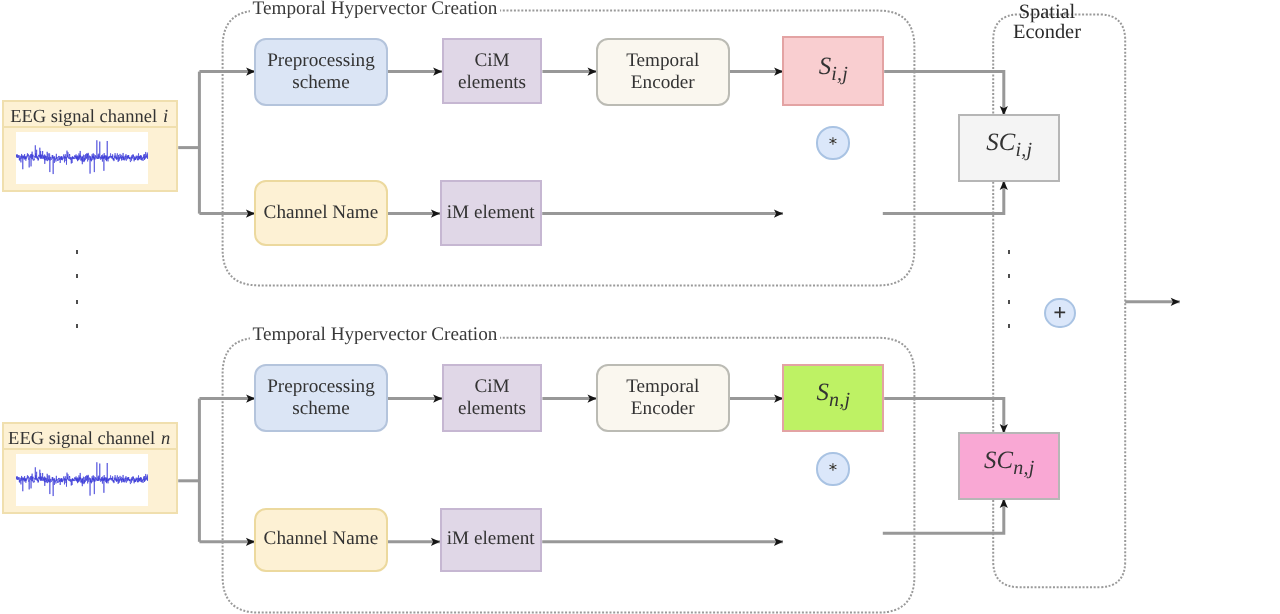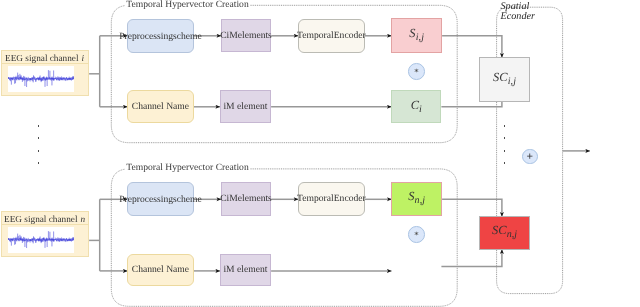--- a/index.html
+++ b/index.html
@@ -1,27 +1,27 @@
 <!DOCTYPE html>
 <html><head>
 <meta charset="utf-8">
 <style>
   html,body{margin:0;padding:0;background:#fff;}
   body{width:640px;height:307px;overflow:hidden;
        font-family:"Liberation Serif","DejaVu Serif",serif;color:#333;
        -webkit-font-smoothing:antialiased;text-rendering:geometricPrecision;}
   #stage{position:relative;width:640px;height:307px;background:#fff;}
   svg#wires{position:absolute;left:0;top:0;width:640px;height:307px;}
-  .node{position:absolute;box-sizing:border-box;display:flex;flex-direction:row;
+  .node{position:absolute;box-sizing:border-box;display:flex;flex-direction:column;
         align-items:center;justify-content:center;text-align:center;line-height:1.15;
         font-size:9.6px;letter-spacing:0.0px;}
   .grp-label{position:absolute;background:#fff;padding:0 1px;font-size:9.6px;color:#3a3a3a;
              white-space:nowrap;}
-  .grp-label-it{position:absolute;font-style:italic;font-size:10.2px;
-                color:#2a2a2a;white-space:nowrap;line-height:10.3px;}
+  .grp-label-it{position:absolute;font-size:10.2px;
+                color:#2a2a2a;white-space:nowrap;text-align:center;line-height:10.3px;}
   .sym{font-style:italic;font-size:12.4px;letter-spacing:0.1px;position:relative;top:-1.3px;}
   .sym sub{font-size:10px;font-style:italic;vertical-align:-0.28em;letter-spacing:0.1px;}
   .op{position:absolute;box-sizing:border-box;border-radius:50%;
       background:#dbe7fa;border:1px solid #a9c3e3;display:flex;align-items:center;
       justify-content:center;}
 </style>
 </head>
 <body>
 
 <div id="stage">
@@ -72,24 +72,21 @@
     </div>
 <div class="node" style="left:391.3px;top:18.4px;width:50.8px;height:34.4px;background:#f9ced0;border:1px solid #e3a3a3;border-radius:0px;">
       <span class="sym" style="top:-1.3px"><span>S</span><sub>i,j</sub></span>
     </div>
 <div class="node" style="left:127.2px;top:90.3px;width:66.5px;height:32.6px;background:#fdf1d4;border:1px solid #ecd99e;border-radius:6px;">
       <span>Channel Name</span>
     </div>
 <div class="node" style="left:219.7px;top:90.3px;width:51.4px;height:32.6px;background:#e0d7e7;border:1px solid #c6b7d2;border-radius:0px;">
       <span>iM element</span>
     </div>
-<div class="node" style="left:391.2px;top:90.3px;width:50.2px;height:33.0px;background:#d6e6d4;border:1px solid #c0d9bb;border-radius:0px;">
-      <span class="sym" style="top:-0.1px"><span>C</span><sub>i</sub></span>
-    </div>
-<div class="node" style="left:478.9px;top:57.3px;width:51.4px;height:45px;background:#f4f4f4;border:1px solid #b6b6b6;border-radius:0px;font-family:Liberation Serif, serif;">
+<div class="node" style="left:478.9px;top:57.3px;width:51.4px;height:34px;background:#f4f4f4;border:1px solid #b6b6b6;border-radius:0px;font-family:Liberation Serif, serif;">
       <span class="sym" style="top:-1.3px"><span>SC</span><sub>i,j</sub></span>
     </div>
 <div class="node" style="left:127.3px;top:182.4px;width:66.4px;height:33.9px;background:#dbe5f5;border:1px solid #b4c4dc;border-radius:6px;">
       <span>Preprocessing</span>
       <span>scheme</span>
     </div>
 <div class="node" style="left:220.8px;top:181.9px;width:50.4px;height:33.9px;background:#e0d7e7;border:1px solid #c6b7d2;border-radius:0px;">
       <span>CiM</span>
       <span>elements</span>
     </div>
@@ -99,21 +96,21 @@
     </div>
 <div class="node" style="left:391.3px;top:181.7px;width:50.8px;height:34.4px;background:#bef264;border:1px solid #e3a3a3;border-radius:0px;">
       <span class="sym" style="top:-1.3px"><span>S</span><sub>n,j</sub></span>
     </div>
 <div class="node" style="left:127.2px;top:253.6px;width:66.5px;height:32.6px;background:#fdf1d4;border:1px solid #ecd99e;border-radius:6px;">
       <span>Channel Name</span>
     </div>
 <div class="node" style="left:219.7px;top:253.6px;width:51.4px;height:32.6px;background:#e0d7e7;border:1px solid #c6b7d2;border-radius:0px;">
       <span>iM element</span>
     </div>
-<div class="node" style="left:478.9px;top:216.3px;width:51.4px;height:33.4px;background:#ef4444;border:1px solid #b6b6b6;border-radius:0px;">
+<div class="node" style="left:478.9px;top:216.3px;width:51.4px;height:33.4px;background:#f9a8d4;border:1px solid #b6b6b6;border-radius:0px;">
       <span class="sym" style="top:-1.3px"><span>SC</span><sub>n,j</sub></span>
     </div>
 <div style="position:absolute;left:1.1px;top:50.0px;width:88.0px;height:46.0px;background:#fdf1d4;border:1px solid #f0dfae;box-sizing:border-box;">
       <div style="position:absolute;left:0;top:1.4px;width:88.0px;height:12.5px;display:flex;align-items:center;justify-content:center;font-size:9.25px;padding-right:3px;box-sizing:border-box;">
         <span>EEG signal channel</span>
         <span style="font-style:italic;margin-left:3px;">i</span>
       </div>
       <div style="position:absolute;left:0;top:12.3px;width:86.0px;height:1px;background:#f0dfae;"></div>
       <div style="position:absolute;left:5.7px;top:15.2px;width:66.6px;height:25.4px;background:#ffffff;">
         <svg viewBox="0 0 200 100" preserveAspectRatio="none" width="66.6" height="25.4" style="display:block">

